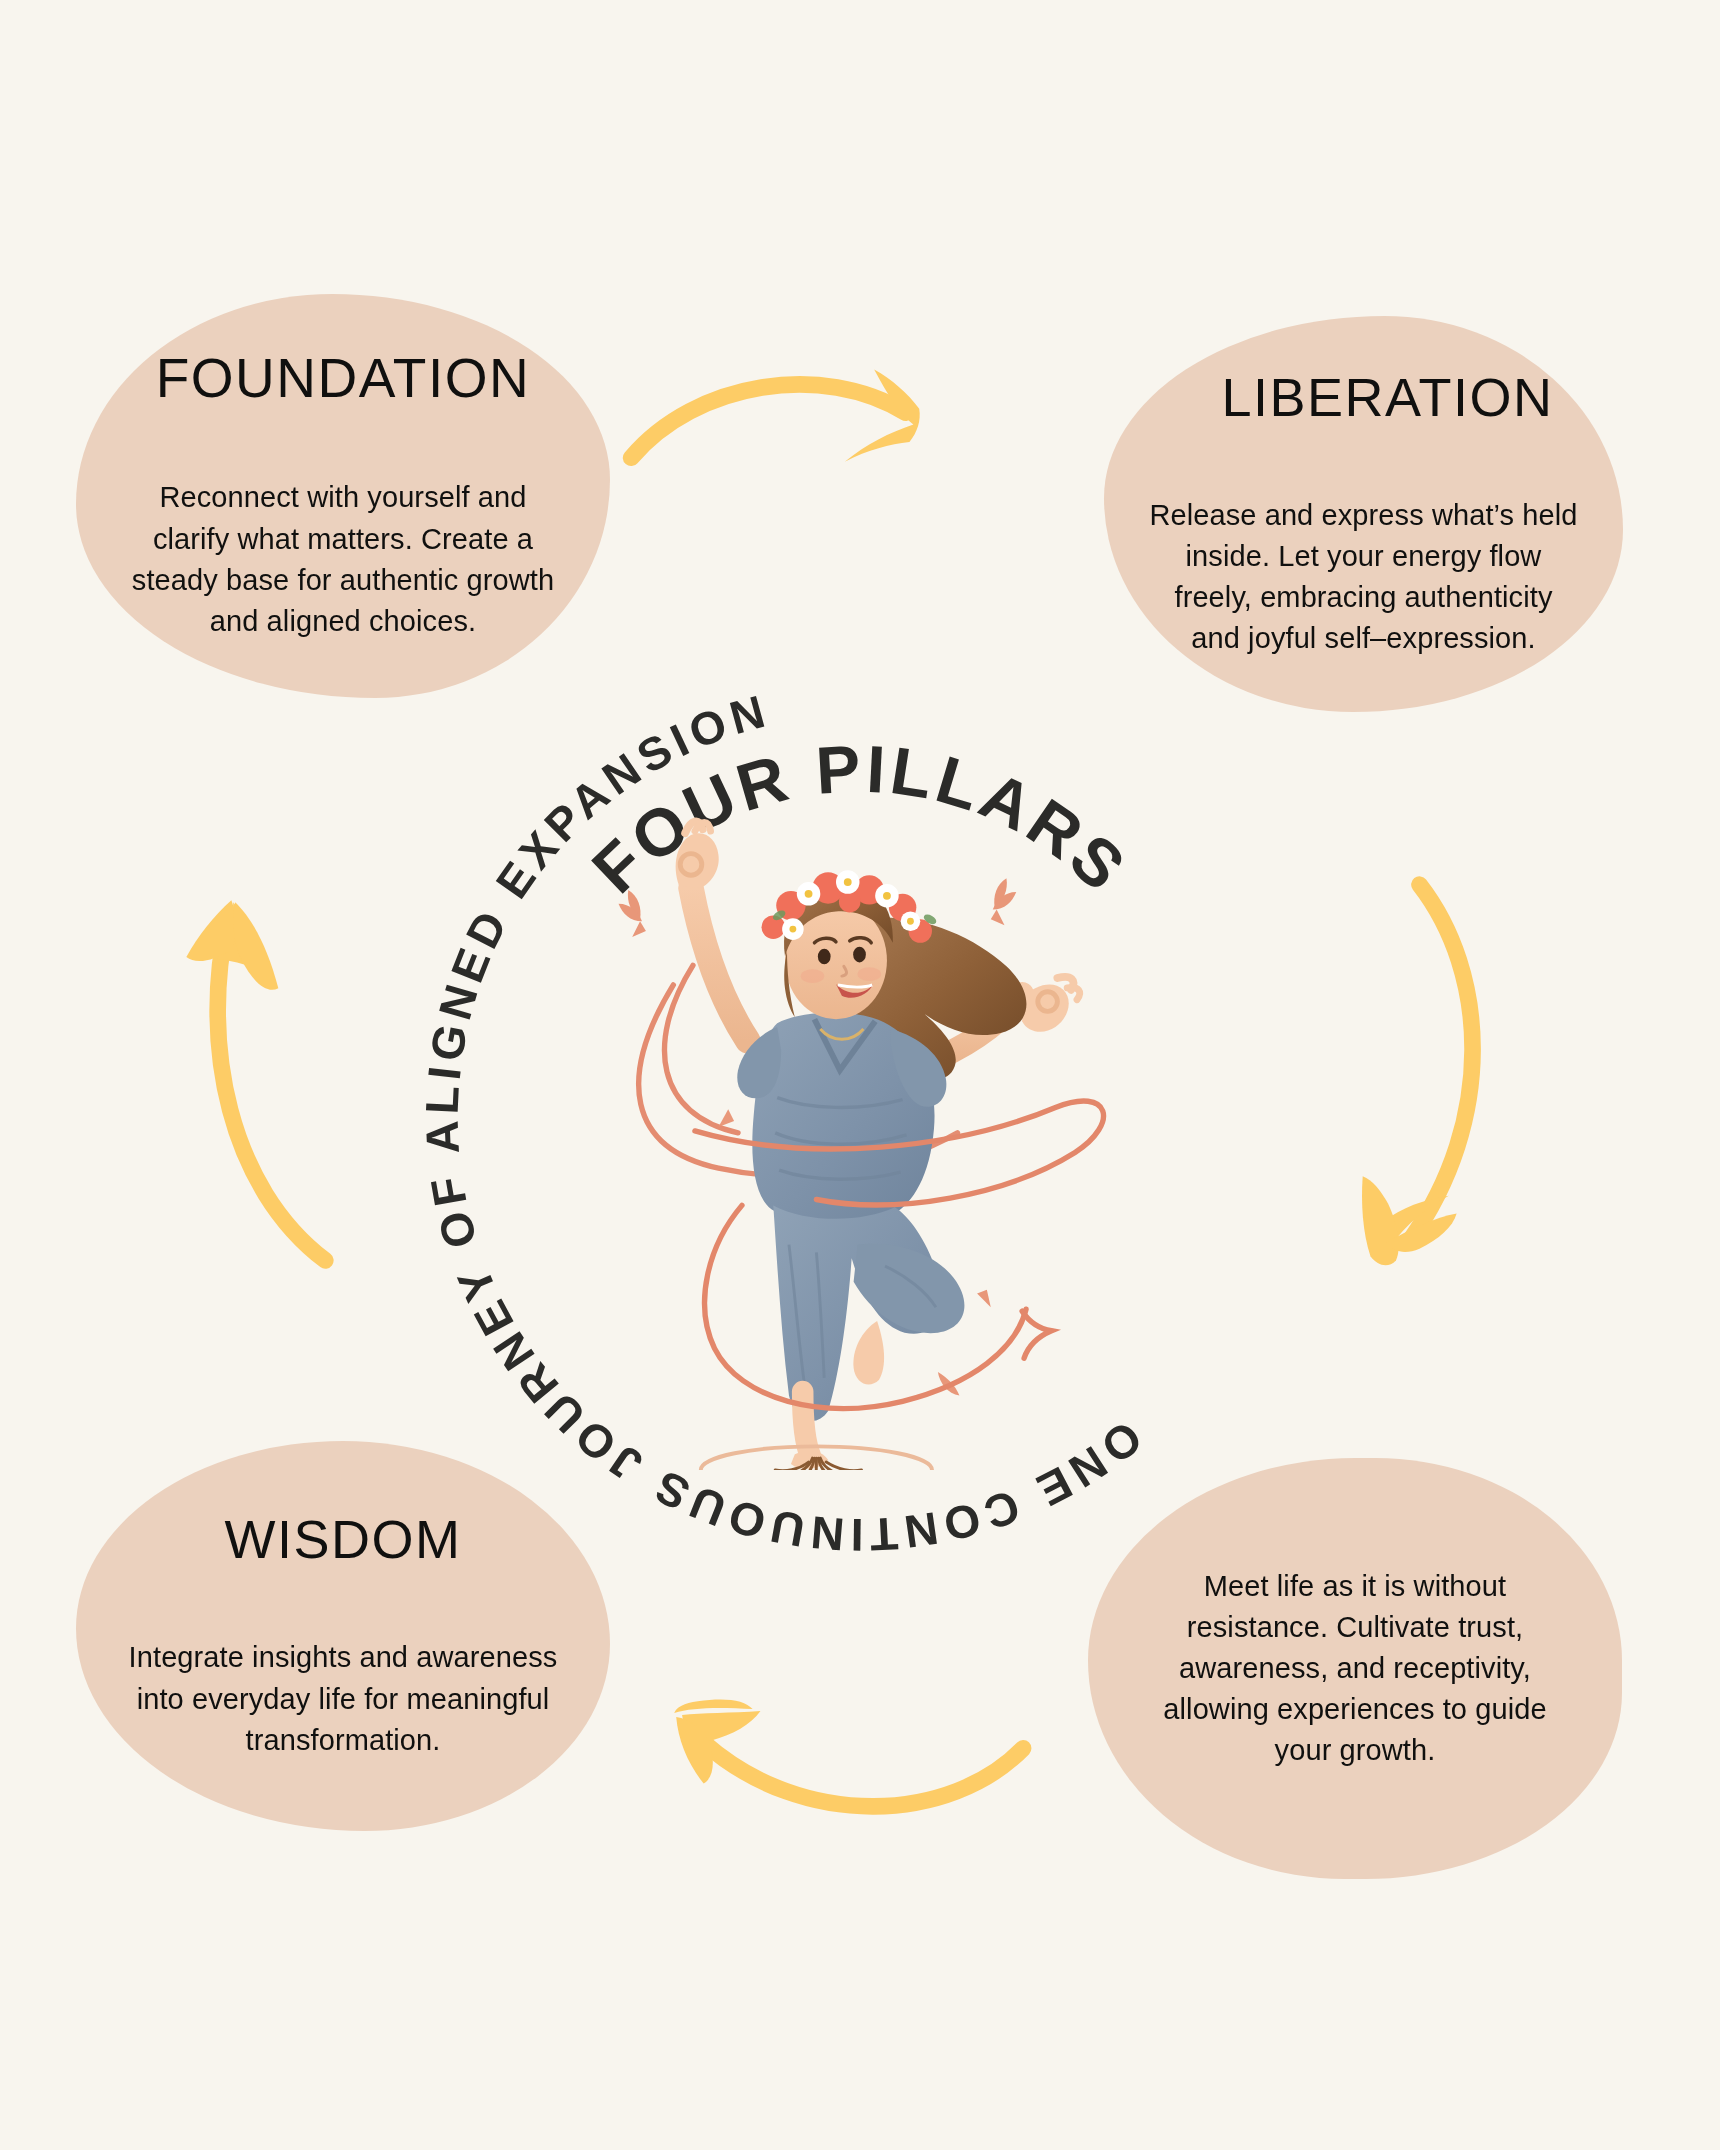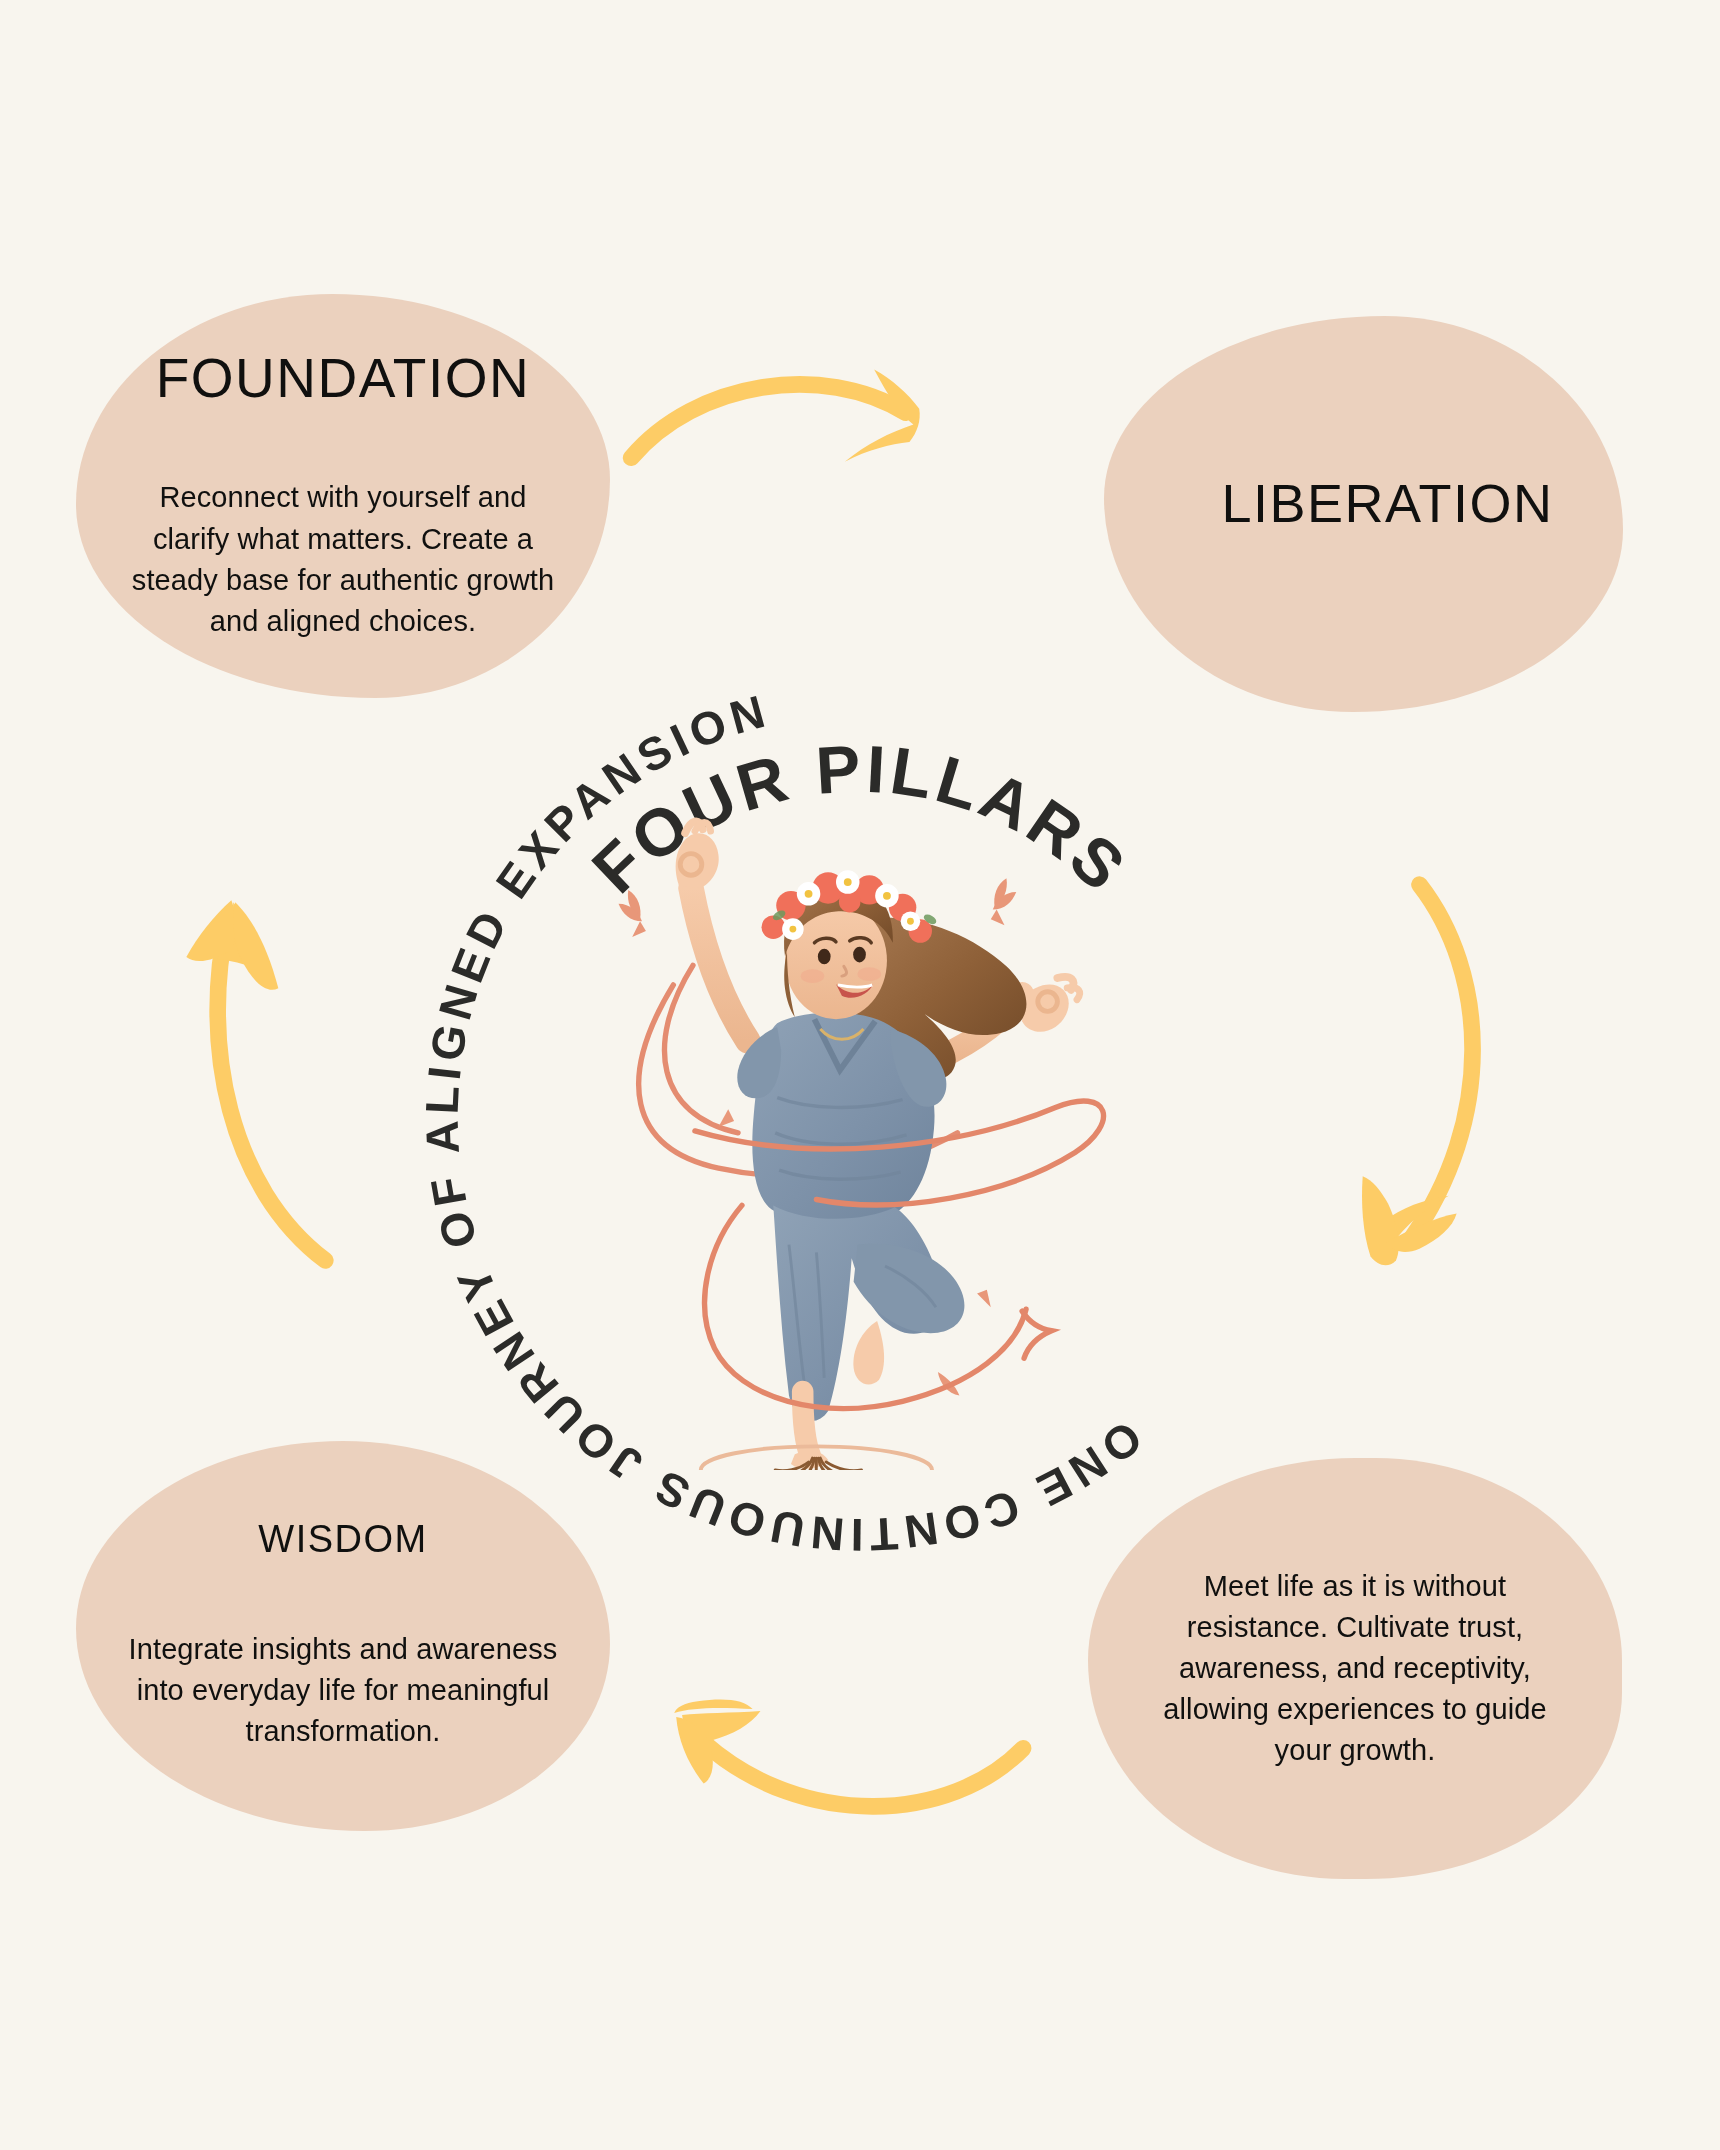--- a/index.html
+++ b/index.html
@@ -57,21 +57,21 @@
   #card-wisdom {
     left:76px; top:1441px; width:534px; height:390px;
     border-radius:50% 50% 46% 54% / 48% 52% 48% 52%;
   }
   #card-openness {
     left:1088px; top:1458px; width:534px; height:421px;
     border-radius:52% 48% 50% 50% / 50% 50% 46% 54%;
   }
   #card-foundation .card-title { font-size:55px; }
   #card-liberation .card-title { font-size:54px;margin-left:48px; }
-  #card-wisdom     .card-title { font-size:38px; }
+  #card-wisdom     .card-title { font-size:54px; }
   #card-openness   .card-title { font-size:54px; }
 
   
   .arrow-svg { position:absolute; overflow:visible; }
   #arrow-top    { left:627px;  top:348px;  width:412px; height:147px; }
   #arrow-right  { left:1304px; top:863px;  width:274px; height:421px; }
   #arrow-bottom { left:627px;  top:1666px; width:412px; height:196px; }
   #arrow-left   { left:157px;  top:863px;  width:274px; height:421px; }
 
   
@@ -101,20 +101,21 @@
 
 <div id="stage">
 
   <div class="card" id="card-foundation">
     <div class="card-title">FOUNDATION</div>
     <div class="card-body">Reconnect with yourself and clarify what matters. Create a steady base for authentic growth and aligned choices.</div>
   </div>
 
   <div class="card" id="card-liberation">
     <div class="card-title">LIBERATION</div>
+    <div class="card-body">Release and express what’s held inside. Let your energy flow freely, embracing authenticity and joyful self–expression.</div>
   </div>
 
   <div class="card" id="card-wisdom">
     <div class="card-title">WISDOM</div>
     <div class="card-body">Integrate insights and awareness into everyday life for meaningful transformation.</div>
   </div>
 
   <div class="card" id="card-openness">
     <div class="card-body">Meet life as it is without resistance. Cultivate trust, awareness, and receptivity, allowing experiences to guide your growth.</div>
   </div>

